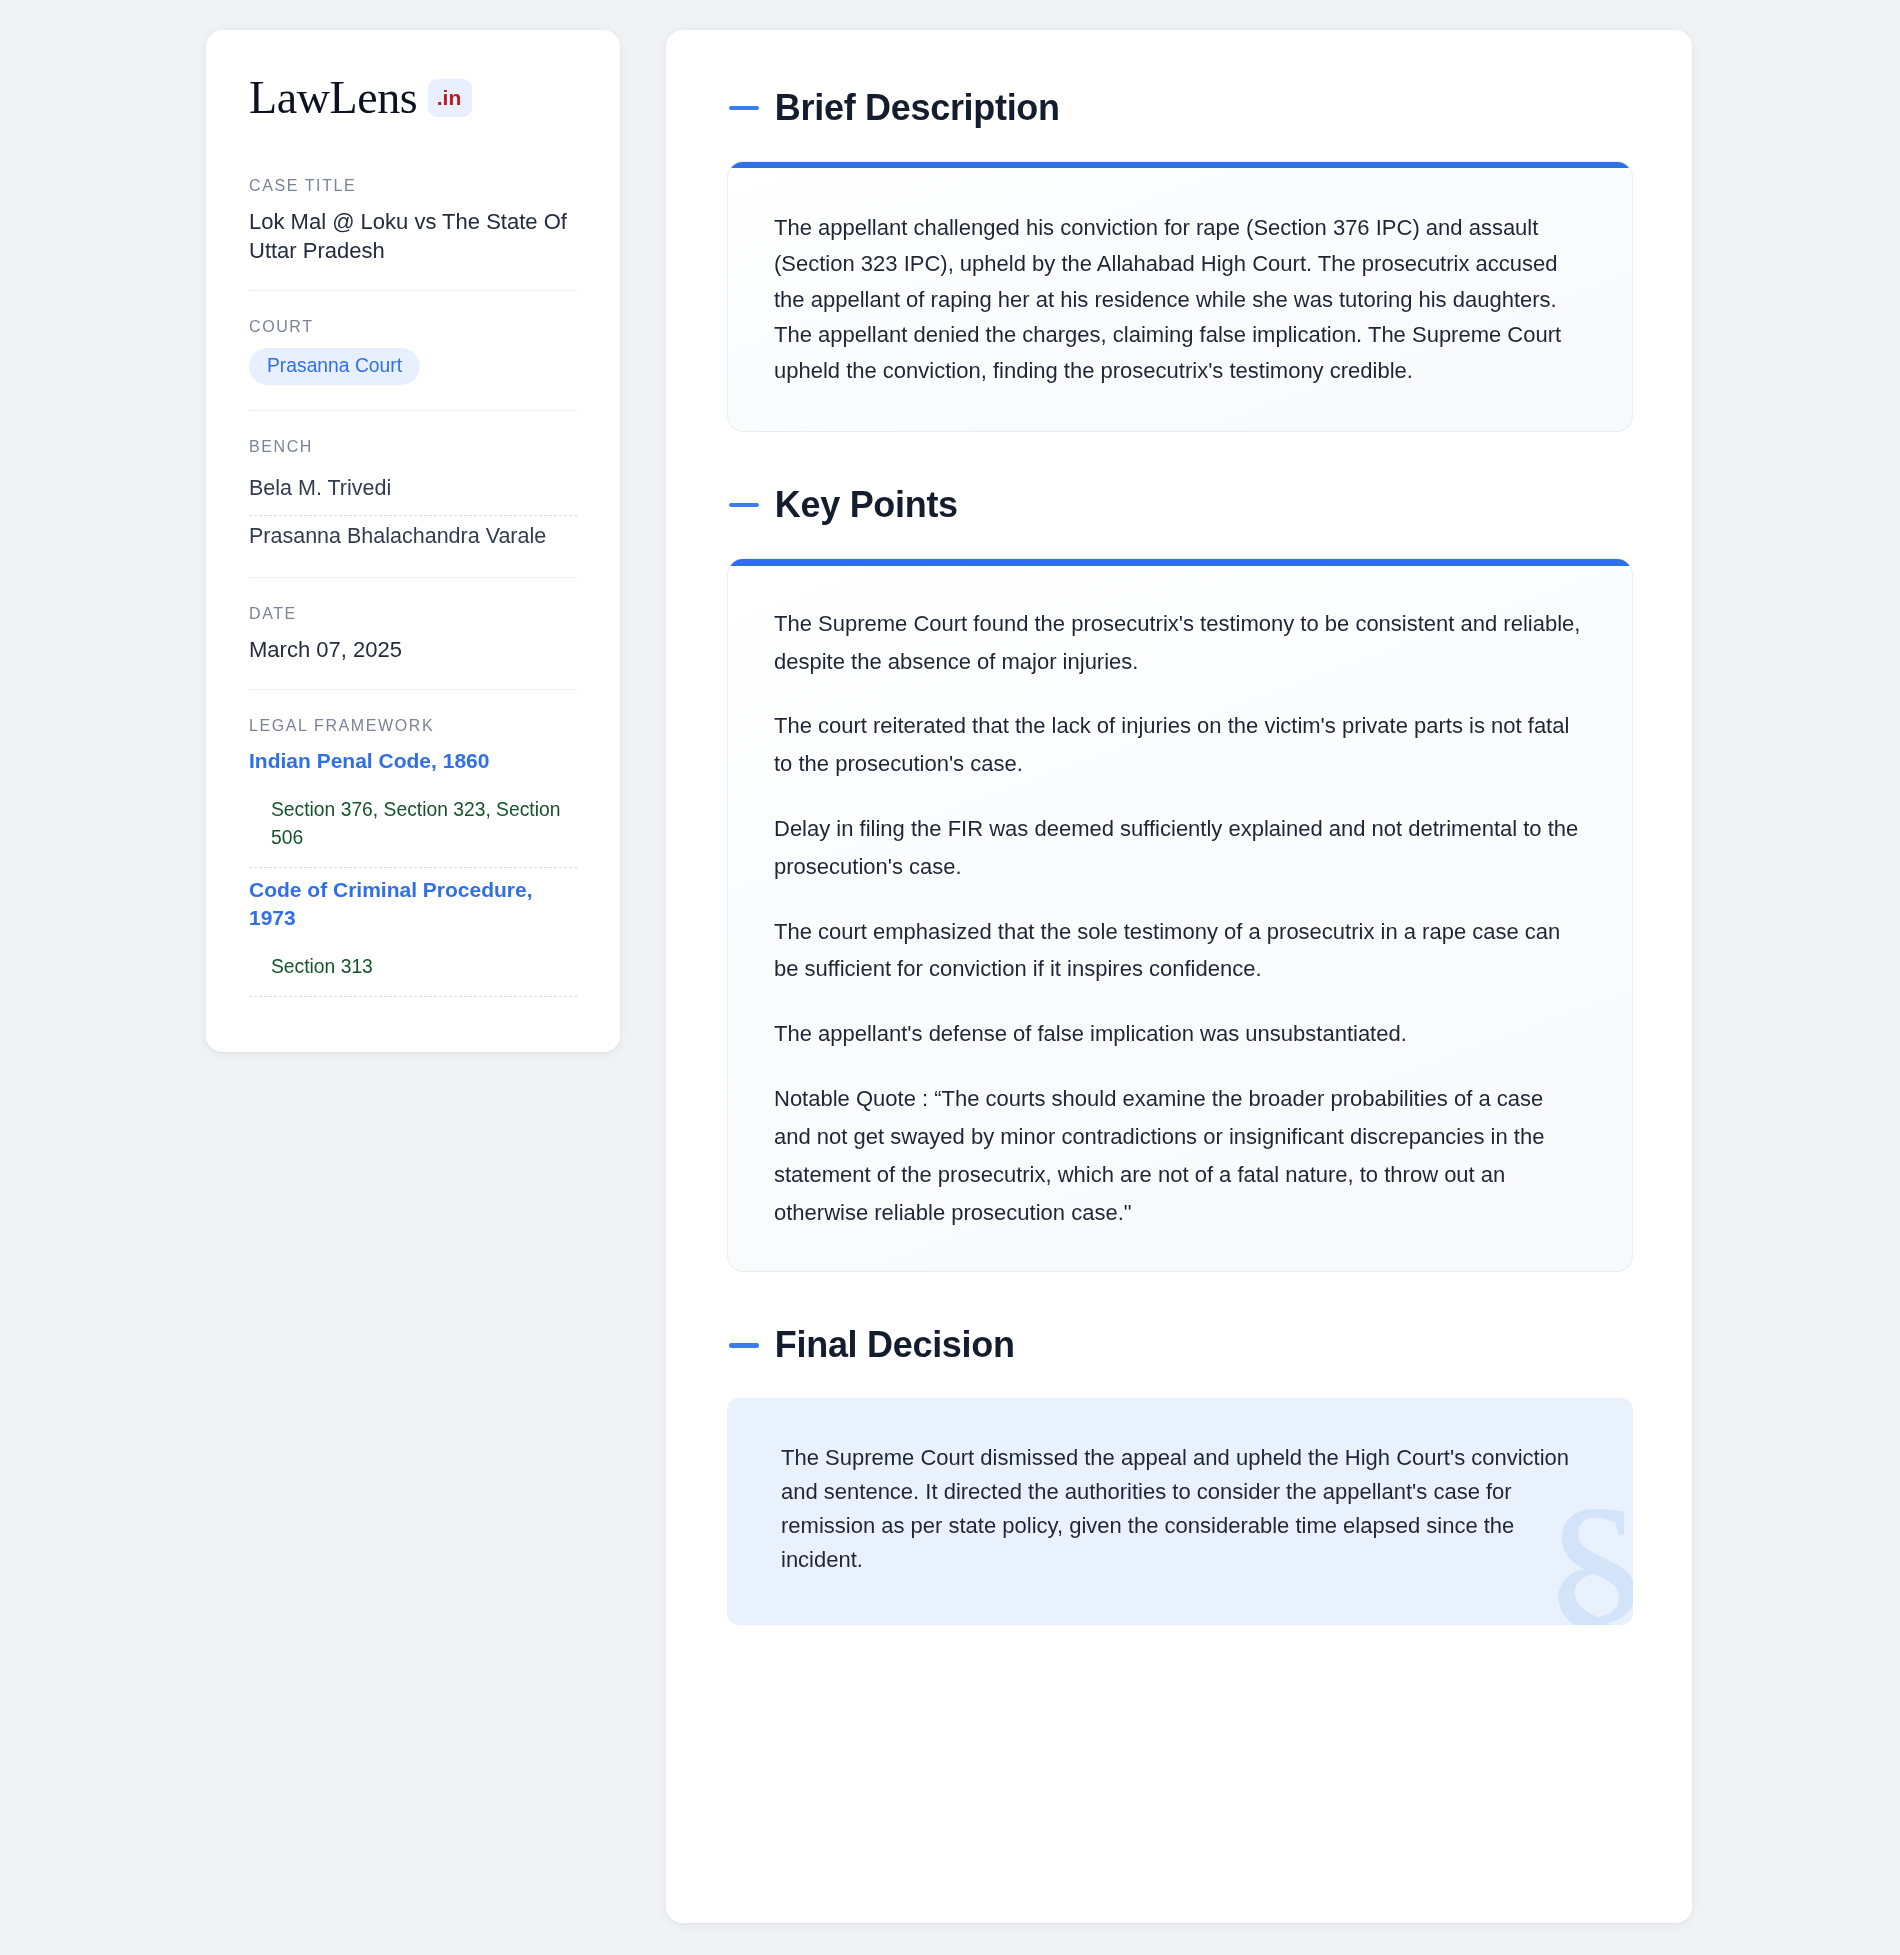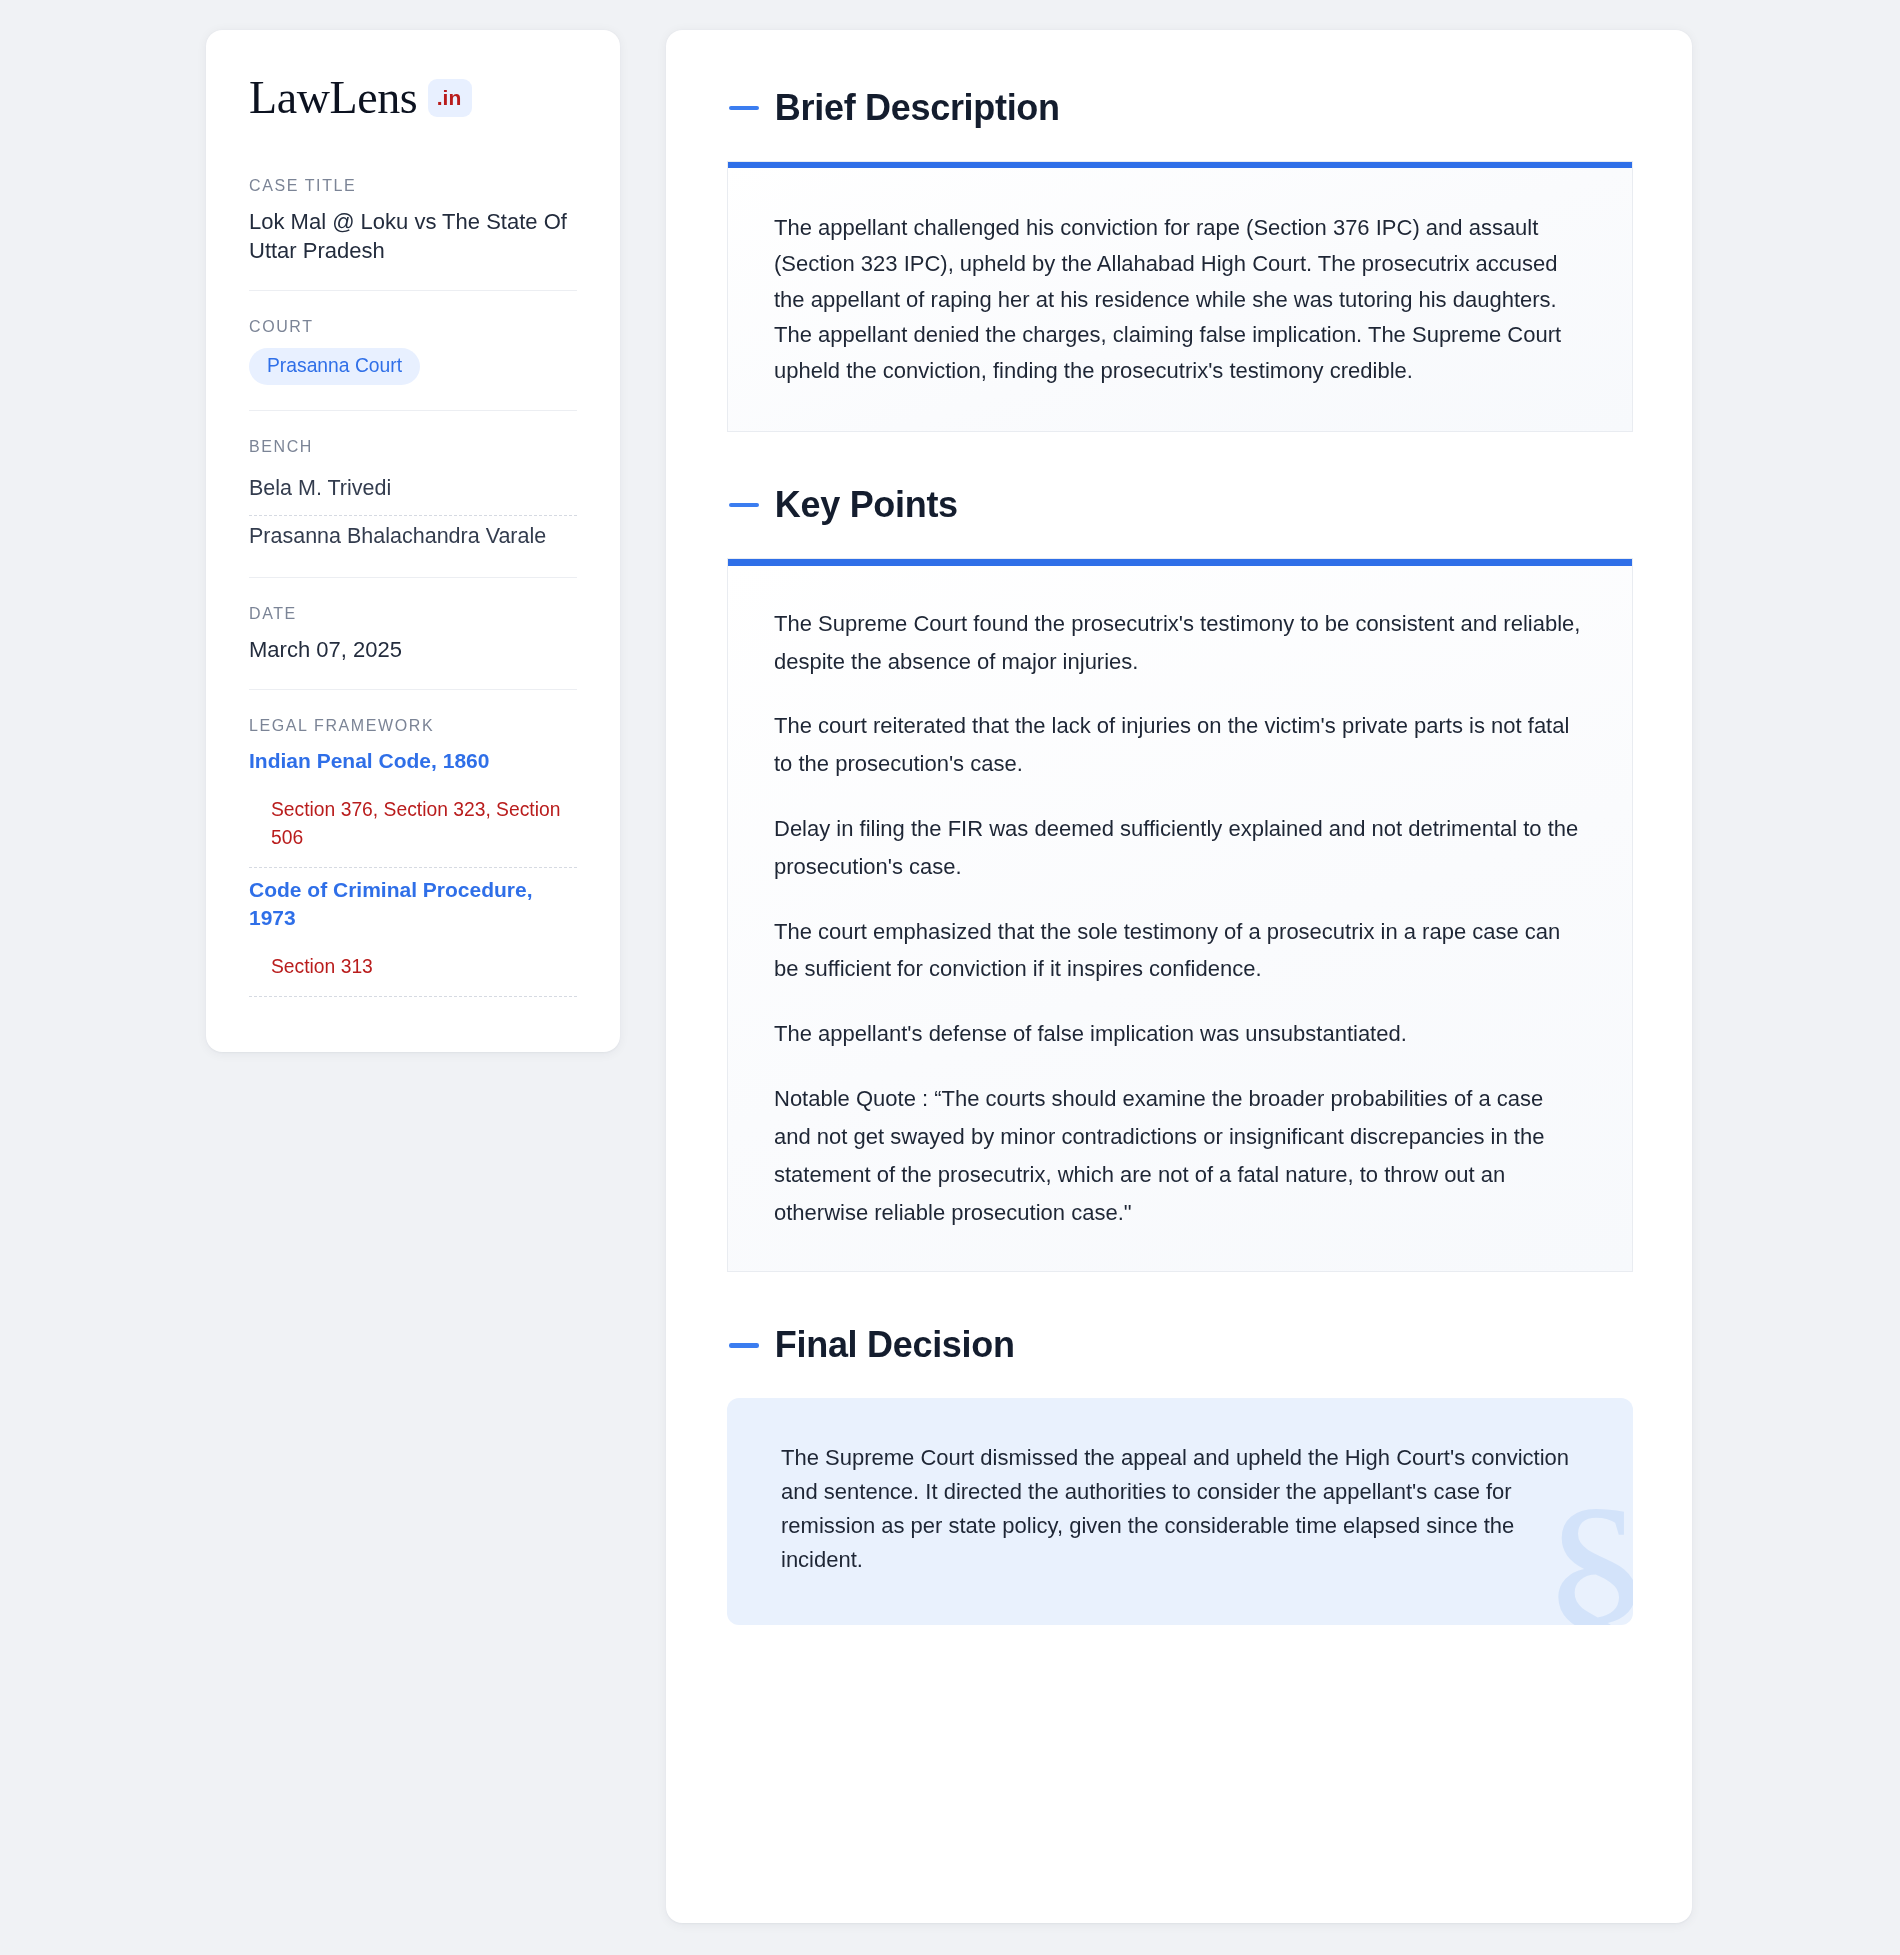--- a/index.html
+++ b/index.html
@@ -97,21 +97,21 @@
   .law-group { margin-top: 8px; }
   .law-title {
     font-size: 21px;
     font-weight: 700;
     color: #2f6fe8;
     line-height: 1.35;
     margin-top: 7.4px;
   }
   .law-sections {
     font-size: 19.3px;
-    color: #b91c1c;
+    color: #14532d;
     line-height: 1.45;
     padding: 21px 0 15px 22px;
     border-bottom: 1.5px dashed #d6dae2;
   }
 
   
   .main {
     flex: 1 1 auto;
     background: #ffffff;
     border-radius: 16.3px;
@@ -139,21 +139,21 @@
   .head-title {
     font-size: 36px;
     font-weight: 700;
     color: #141d2e;
     letter-spacing: -0.3px;
     line-height: 1.1;
   }
 
   .card {
     border: 1.5px solid #e9ecf1;
-    border-radius: 0;
+    border-radius: 16px;
     background: linear-gradient(160deg, #ffffff 0%, #fafbfd 55%, #f7f9fc 100%);
     overflow: hidden;
   }
   .card-topbar {
     height: 6.7px;
     background: #2f6fe8;
     width: 100%;
   }
   .card-body {
     padding: 42px 46px 43px 46px;

